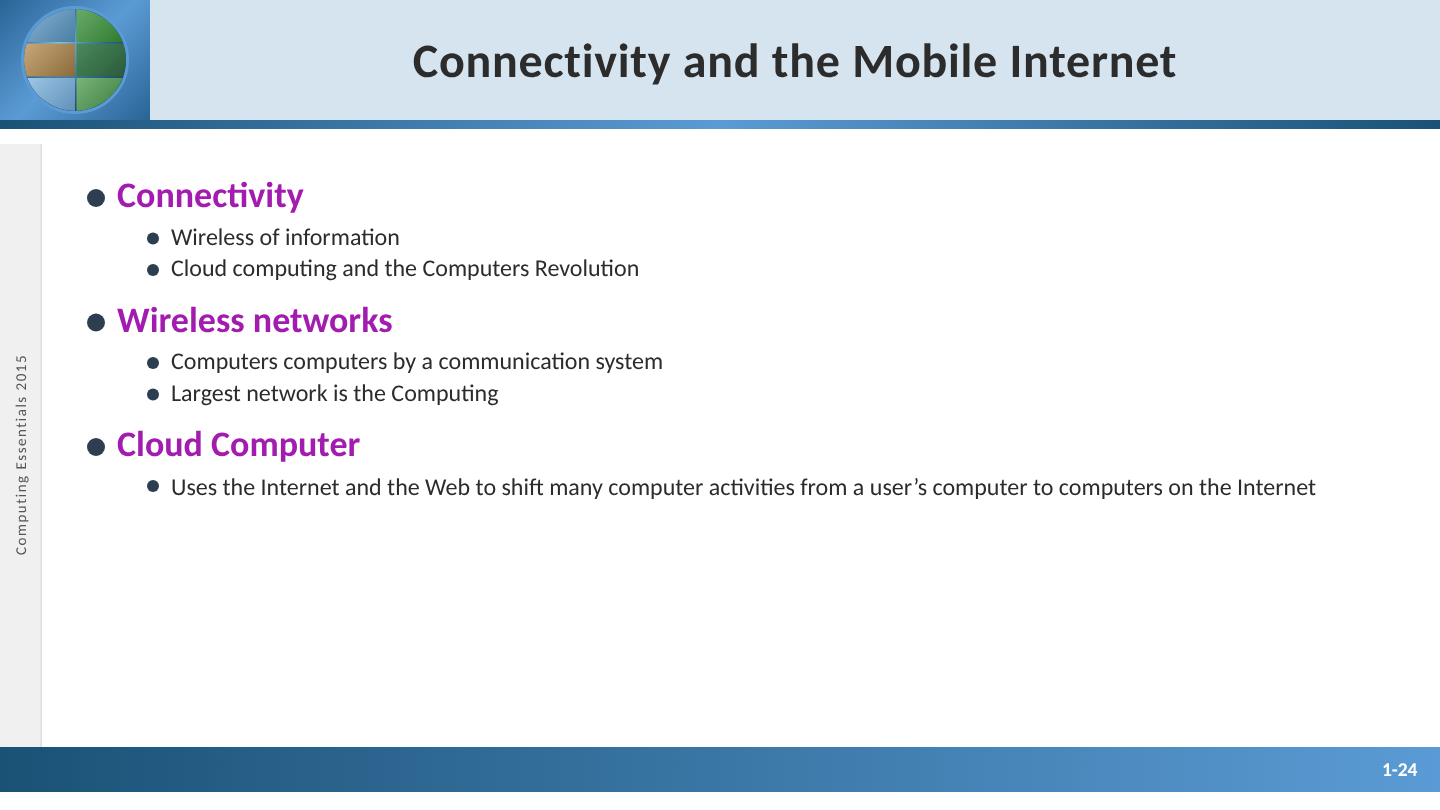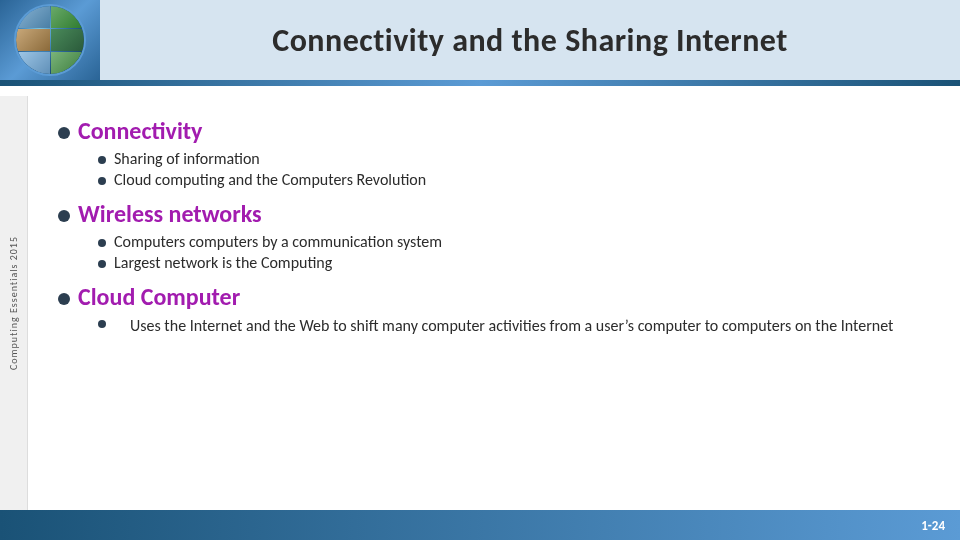--- a/index.html
+++ b/index.html
@@ -168,21 +168,21 @@
     }
 
     .bullet-level2 .bullet-text {
       font-size: 16px;
       color: #2c2c2c;
     }
 
     
     .footer {
       position: absolute;
-      bottom: 0;
+      bottom: 12px;
       left: 0;
       width: 100%;
       height: 30px;
       background: linear-gradient(to right, #1a5276, #5b9bd5);
       display: flex;
       align-items: center;
       justify-content: flex-end;
       padding-right: 15px;
     }
 
@@ -196,21 +196,20 @@
       font-size: 16px;
       color: #2c2c2c;
       line-height: 1.4;
     }
 
     .cloud-indent {
       margin-left: 40px;
       margin-bottom: 2px;
       display: flex;
       align-items: flex-start;
-      gap: 16px;
     }
 
     .cloud-indent .bullet-dot {
       width: 8px;
       height: 8px;
       background: #2c3e50;
       border-radius: 50%;
       flex-shrink: 0;
       margin-right: 8px;
       margin-top: 5px;
@@ -227,41 +226,41 @@
           <div class="globe-cell"></div>
           <div class="globe-cell"></div>
           <div class="globe-cell"></div>
           <div class="globe-cell"></div>
           <div class="globe-cell"></div>
           <div class="globe-cell"></div>
         </div>
       </div>
     </div>
   </div>
-  <div class="header-title">Connectivity and the Sharing Internet</div>
+  <div class="header-title">Connectivity and the Mobile Internet</div>
 </div>
 
 <div class="accent-bar"></div>
 
 <div class="main-content">
 
   <div class="sidebar">
     <span class="sidebar-text">Computing Essentials 2015</span>
   </div>
 
   <div class="content">
 
     <div class="bullet-level1">
       <div class="bullet-dot"></div>
       <span class="bullet-text">Connectivity</span>
     </div>
 
     <div class="bullet-level2">
       <div class="bullet-dot"></div>
-      <span class="bullet-text">Sharing of information</span>
+      <span class="bullet-text">Wireless of information</span>
     </div>
 
 
     <div class="bullet-level2">
       <div class="bullet-dot"></div>
       <span class="bullet-text">Cloud computing and the Computers Revolution</span>
     </div>
 
     <div class="bullet-level1">
       <div class="bullet-dot"></div>

